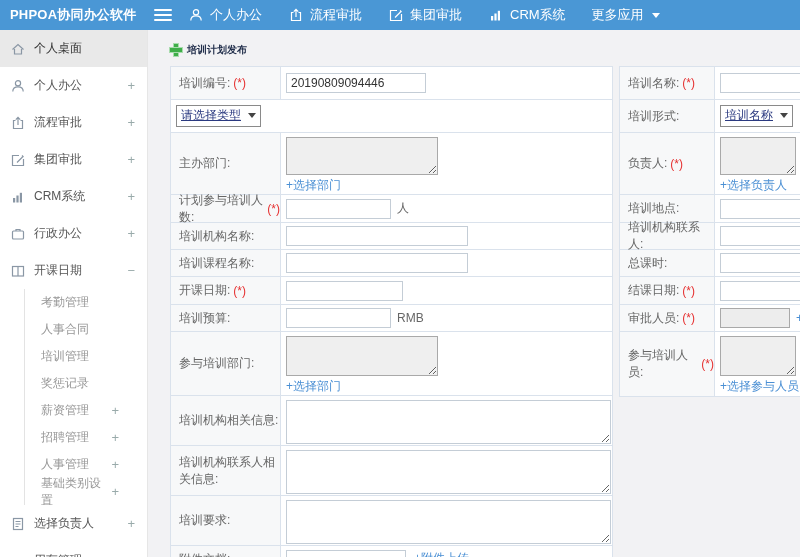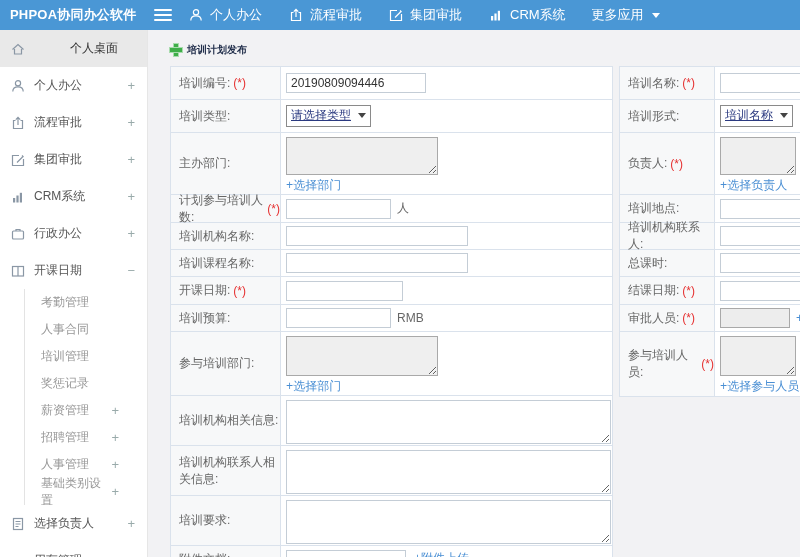--- a/index.html
+++ b/index.html
@@ -17,21 +17,21 @@
   .tnav-item .icn { color:#fff; }
   .caret { width:0; height:0; border-left:4px solid transparent; border-right:4px solid transparent; border-top:5px solid #fff; margin-left:2px; }
 
   
   .bodywrap { display:flex; height:527px; }
   aside { width:148px; background:#fff; border-right:1px solid #e6e6e6; overflow:hidden; flex:none; }
   main { flex:1; overflow:hidden; }
 
   
   .s-item { height:37px; display:flex; align-items:center; padding:0 12px 0 10px; color:#555; cursor:pointer; }
-  .s-item.active { background:#e9e9e9; color:#333;gap:36px; }
+  .s-item.active { background:#e9e9e9; color:#333; }
   .s-item .icn { color:#8a97a5; margin-right:8px; display:inline-flex; }
   .s-label { flex:1; font-size:12px; }
   .s-toggle { color:#9aa; font-size:13px; }
   .s-sub { margin-left:24px; border-left:1px solid #e3e3e3; }
   .s-subitem { height:27px; display:flex; align-items:center; padding:0 28px 0 16px; color:#979797; cursor:pointer; font-size:12px; }
   .s-subitem .s-label { flex:1; }
 
   .icn svg { display:block; }
 
   
@@ -58,21 +58,21 @@
   input.txt.gray { background:#ededed; border-color:#a9a9a9; }
   .suffix { margin-left:6px; color:#666; }
   .sel { display:inline-flex; align-items:center; gap:5px; border:1px solid #8a8a8a; background:#fff; padding:1px 4px 2px 4px; cursor:pointer; }
   .sel .sel-txt { color:#2b3a80; text-decoration:underline; font-size:12px; }
   .sel .caret { border-top-color:#444; }
   textarea { font-family:inherit; font-size:12px; resize:both; }
   .ta-gray { width:152px; height:44px; background:#efefef; border:1px solid #a9a9a9; }
   .ta-big { width:325px; height:44px; background:#fff; border:1px solid #c4cdd6; }
   .ta-gray.r { width:76px; height:40px; }
   a.flink { color:#4a8fd4; text-decoration:none; cursor:pointer; white-space:nowrap; }
-  .linkline { margin-top:2px;font-family:Liberation Mono, monospace; }
+  .linkline { margin-top:2px; }
 </style>
 </head>
 <body>
 
 <svg width="0" height="0" style="position:absolute">
   <defs>
     <g id="i-home" fill="none" stroke="currentColor" stroke-width="1.2">
         <path d="M2.5 8.5 L8 3.5 l5.5 5"></path>
         <path d="M4.5 8 v5 h7 v-5"></path>
       </g>
@@ -305,23 +305,20 @@
             <div class="flabel">
                 <span>培训编号:</span>
                 <span class="req">(*)</span>
               </div>
             <div class="fval">
                 <input class="txt" style="width: 140px;" value="20190809094446">
               </div>
           </div>
 
           <div class="frow" style="height:33px">
-            <div class="flabel">
-                <span>培训类型:</span>
-              </div>
             <div class="fval">
               <span class="sel">
                 <span class="sel-txt">请选择类型</span>
                 <span class="caret"></span>
               </span>
             </div>
           </div>
 
           <div class="frow" style="height:62px">
             <div class="flabel">

